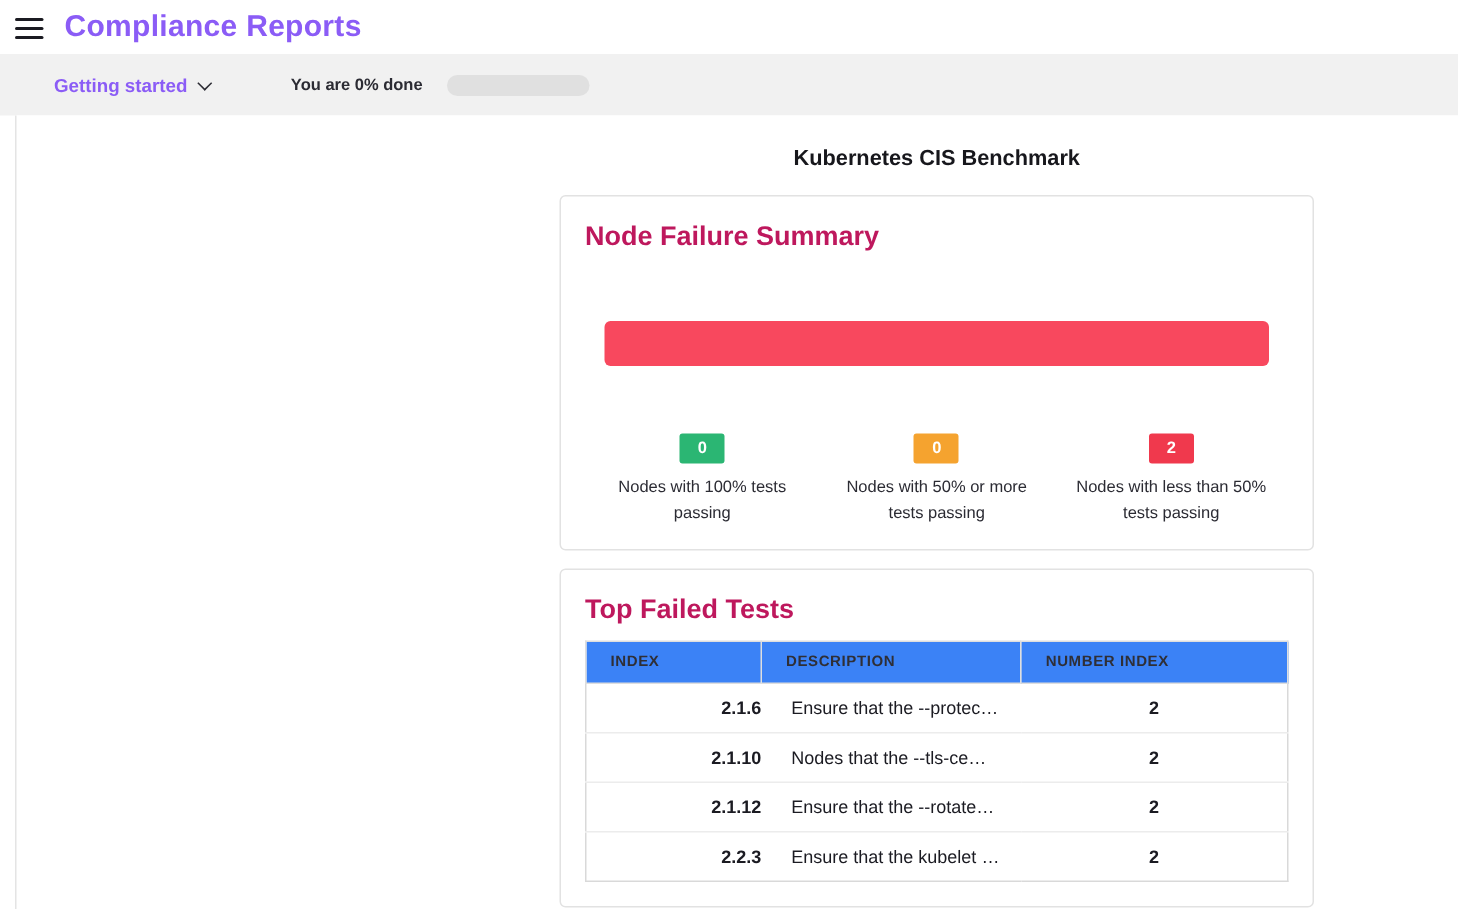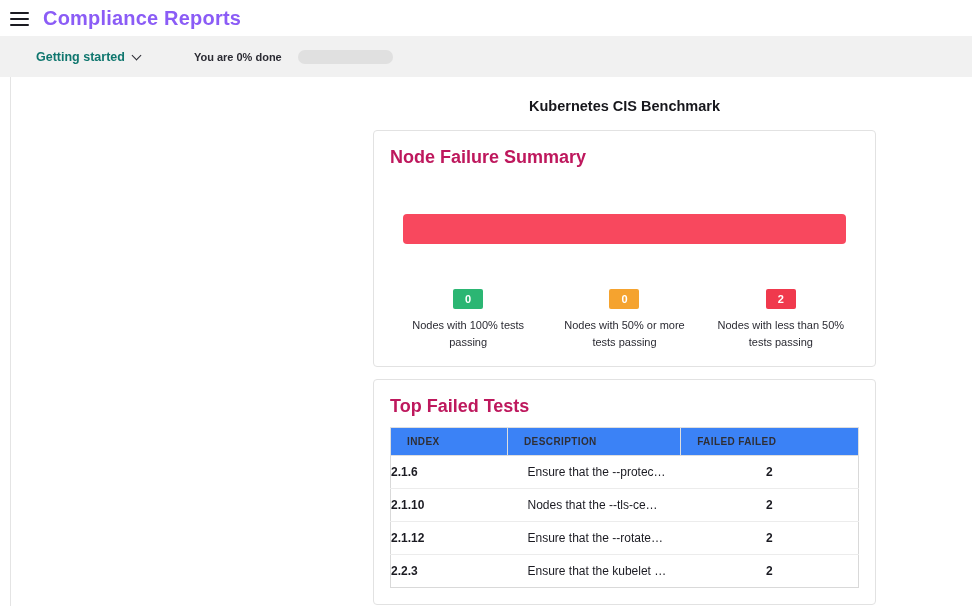--- a/index.html
+++ b/index.html
@@ -36,21 +36,21 @@
   
   .sub-bar {
     height: 41px;
     background: #f1f1f1;
     display: flex; align-items: center;
     padding-left: 36px;
   }
   .getting-started {
     display: flex; align-items: center;
     font-size: 12.5px; font-weight: 600;
-    color: #0f766e;
+    color: #8b5cf6;
     cursor: pointer;
   }
   .chevron {
     margin-left: 7px;
     width: 9px; height: 9px;
     display: inline-block;
     position: relative;
   }
   .chevron::before {
     content: "";
@@ -159,21 +159,21 @@
   }
   .tests-table td {
     font-size: 12px;
     padding: 9px 0;
     border-top: 1px solid #ececec;
     background: #ffffff;
   }
   .tests-table .col-index  { width: 25%; }
   .tests-table .col-desc   { width: 37%; }
   .tests-table .col-failed { width: 38%; }
-  td.cell-index  { text-align: left; font-weight: 600; }
+  td.cell-index  { text-align: right; font-weight: 600; }
   td.cell-desc   { text-align: left; padding-left: 20px; font-weight: 500; }
   td.cell-failed { text-align: center; font-weight: 600; }
 </style>
 </head>
 <body>
 
 <div class="top-header">
   <div class="hamburger">
     <span></span>
       <span></span>
@@ -220,21 +220,21 @@
     </div>
 
     <div class="card">
       <div class="card-title">Top Failed Tests</div>
 
       <table class="tests-table">
         <thead>
           <tr>
             <th class="col-index">INDEX</th>
             <th class="col-desc">DESCRIPTION</th>
-            <th class="col-failed">FAILED FAILED</th>
+            <th class="col-failed">NUMBER INDEX</th>
           </tr>
         </thead>
         <tbody>
           <tr>
             <td class="cell-index">2.1.6</td>
             <td class="cell-desc">Ensure that the --protec…</td>
             <td class="cell-failed">2</td>
           </tr>
           <tr>
             <td class="cell-index">2.1.10</td>

